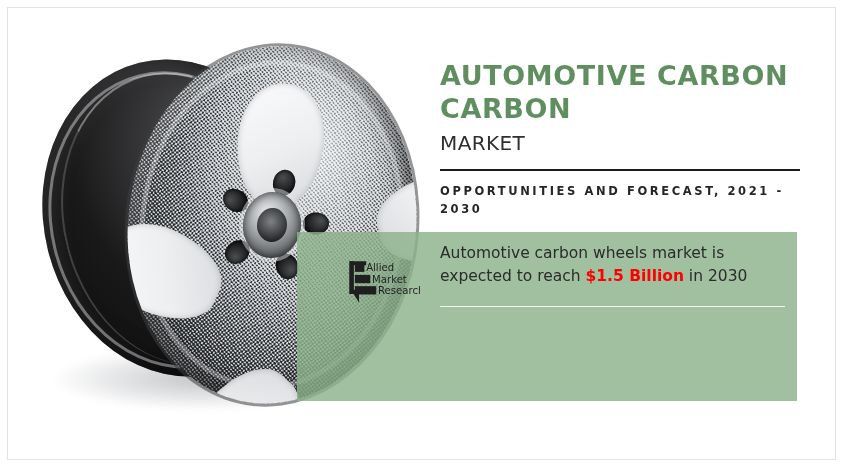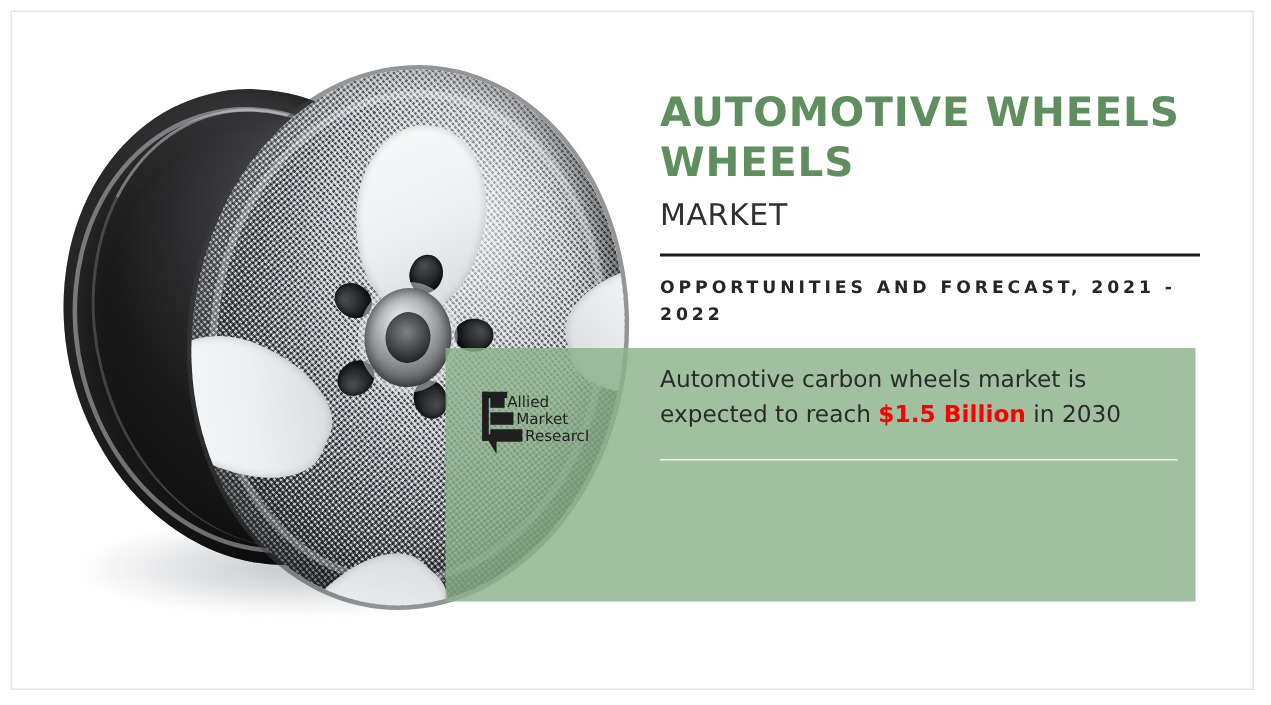--- a/index.html
+++ b/index.html
@@ -237,21 +237,21 @@
   .stat-2 {
     position: absolute;
     left: 143px;
     top: 93px;
     width: 320px;
   }
 
   
   .logo {
     position: absolute;
-    left: 320px;
+    left: 348px;
     top: 260px;
     width: 72px;
     height: 44px;
   }
   .logo-bubble {
     position: absolute;
     left: 0; top: 0;
     width: 72px;
     height: 44px;
   }
@@ -281,27 +281,27 @@
       <div class="lug" style="transform: rotate(82deg) translateY(-44px);"></div>
       <div class="lug" style="transform: rotate(154deg) translateY(-44px);"></div>
       <div class="lug" style="transform: rotate(226deg) translateY(-44px);"></div>
       <div class="lug" style="transform: rotate(298deg) translateY(-44px);"></div>
 
       <div class="hub"></div>
     </div>
   </div>
 
   <div class="content">
-    <h1 class="title">AUTOMOTIVE WHEELS WHEELS</h1>
+    <h1 class="title">AUTOMOTIVE CARBON CARBON</h1>
     <div class="subtitle">MARKET</div>
   </div>
 
   <div class="rule-dark"></div>
 
-  <div class="eyebrow">OPPORTUNITIES AND FORECAST, 2021 - 2022</div>
+  <div class="eyebrow">OPPORTUNITIES AND FORECAST, 2021 - 2030</div>
 
   <div class="panel">
 
     <div class="panel-inner">
       <div class="stat">
         <span>Automotive carbon wheels market is expected to reach </span><span class="hl">$1.5 Billion</span><span> in 2030</span>
       </div>
     </div>
 
 

